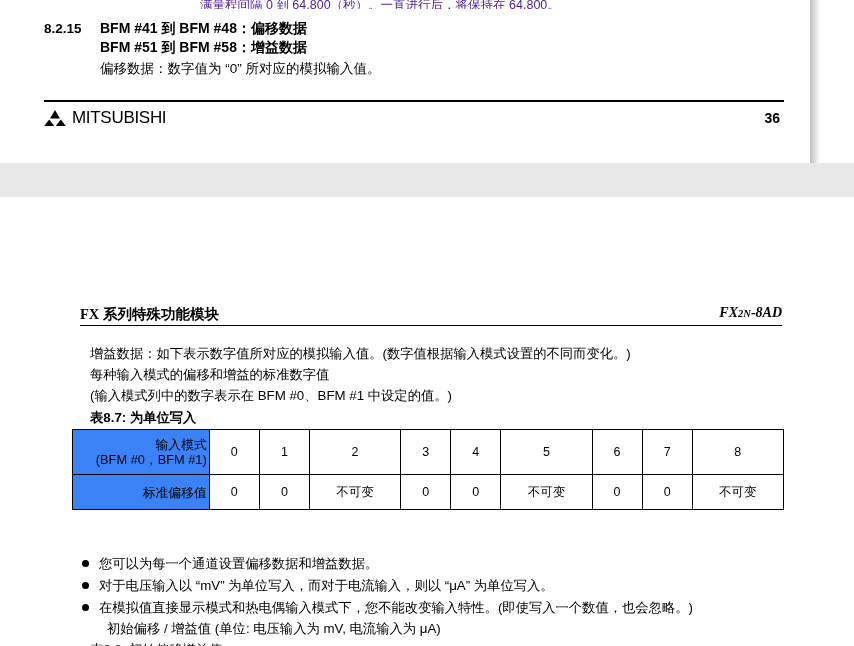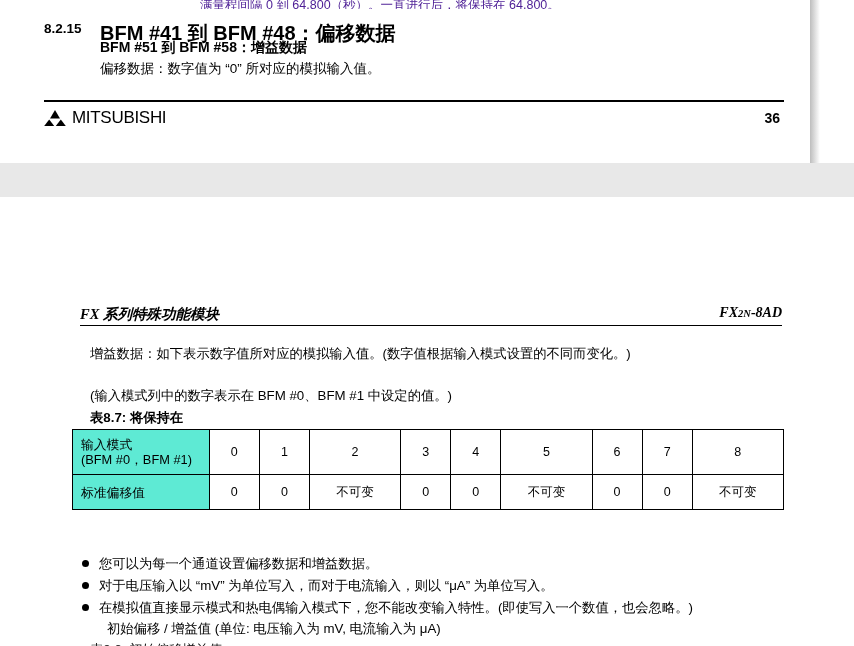--- a/index.html
+++ b/index.html
@@ -62,21 +62,21 @@
     top: 21px;
     font-size: 13.5px;
     font-family: "Liberation Sans", sans-serif;
     font-weight: 700;
     letter-spacing: 0px;
   }
   .sec-line1 {
     position: absolute;
     left: 100px;
     top: 20px;
-    font-size: 20px;
+    font-size: 14px;
     font-weight: 700;
     font-family: "Liberation Sans", sans-serif;
   }
   .sec-line2 {
     position: absolute;
     left: 100px;
     top: 39px;
     font-size: 14px;
     font-weight: 700;
     font-family: "Liberation Sans", sans-serif;
@@ -142,21 +142,20 @@
     top: 197px;
     width: 854px;
     height: 449px;
     background: #ffffff;
   }
 
   .hdr-left {
     position: absolute;
     left: 80px;
     top: 108px;
-    font-style: italic;
     font-weight: 700;
     font-size: 14.5px;
     font-family: "Liberation Serif", serif;
   }
   .hdr-right {
     position: absolute;
     right: 72px;
     top: 108px;
     font-style: italic;
     font-weight: 700;
@@ -202,24 +201,24 @@
     border: 1px solid #000;
     text-align: center;
     vertical-align: middle;
     height: 34px;
     padding: 0 2px;
   }
   .std-table tr.head-row td {
     height: 44px;
   }
   .std-table td.rowhdr {
-    text-align: left;
+    text-align: right;
     padding-left: 8px;
     width: 128px;
-    background: #5eead4;
+    background: #3b82f6;
     font-size: 12.8px;
     line-height: 15px;
   }
   .std-table td.narrow { width: 46px; }
   .std-table td.wide { width: 88px; }
 
   .bullets {
     position: absolute;
     left: 82px;
     top: 358px;
@@ -297,22 +296,23 @@
 
 <div class="page-gap"></div>
 
 <div class="page-bottom">
 
   <div class="hdr-left">FX 系列特殊功能模块</div>
   <div class="hdr-right"><span>FX</span><span class="sub">2N</span><span>-8AD</span></div>
   <div class="hdr-rule"></div>
 
   <div class="body-line bl1">增益数据：如下表示数字值所对应的模拟输入值。(数字值根据输入模式设置的不同而变化。)</div>
+  <div class="body-line bl2">每种输入模式的偏移和增益的标准数字值</div>
   <div class="body-line bl3">(输入模式列中的数字表示在 BFM #0、BFM #1 中设定的值。)</div>
-  <div class="body-line tbl-caption">表8.7:  将保持在</div>
+  <div class="body-line tbl-caption">表8.7:  为单位写入</div>
 
   <table class="std-table">
     <tbody>
         <tr class="head-row">
       <td class="rowhdr">
         <span>输入模式</span><br>
         <span>(BFM #0，BFM #1)</span>
       </td>
       <td class="narrow">0</td>
       <td class="narrow">1</td>

